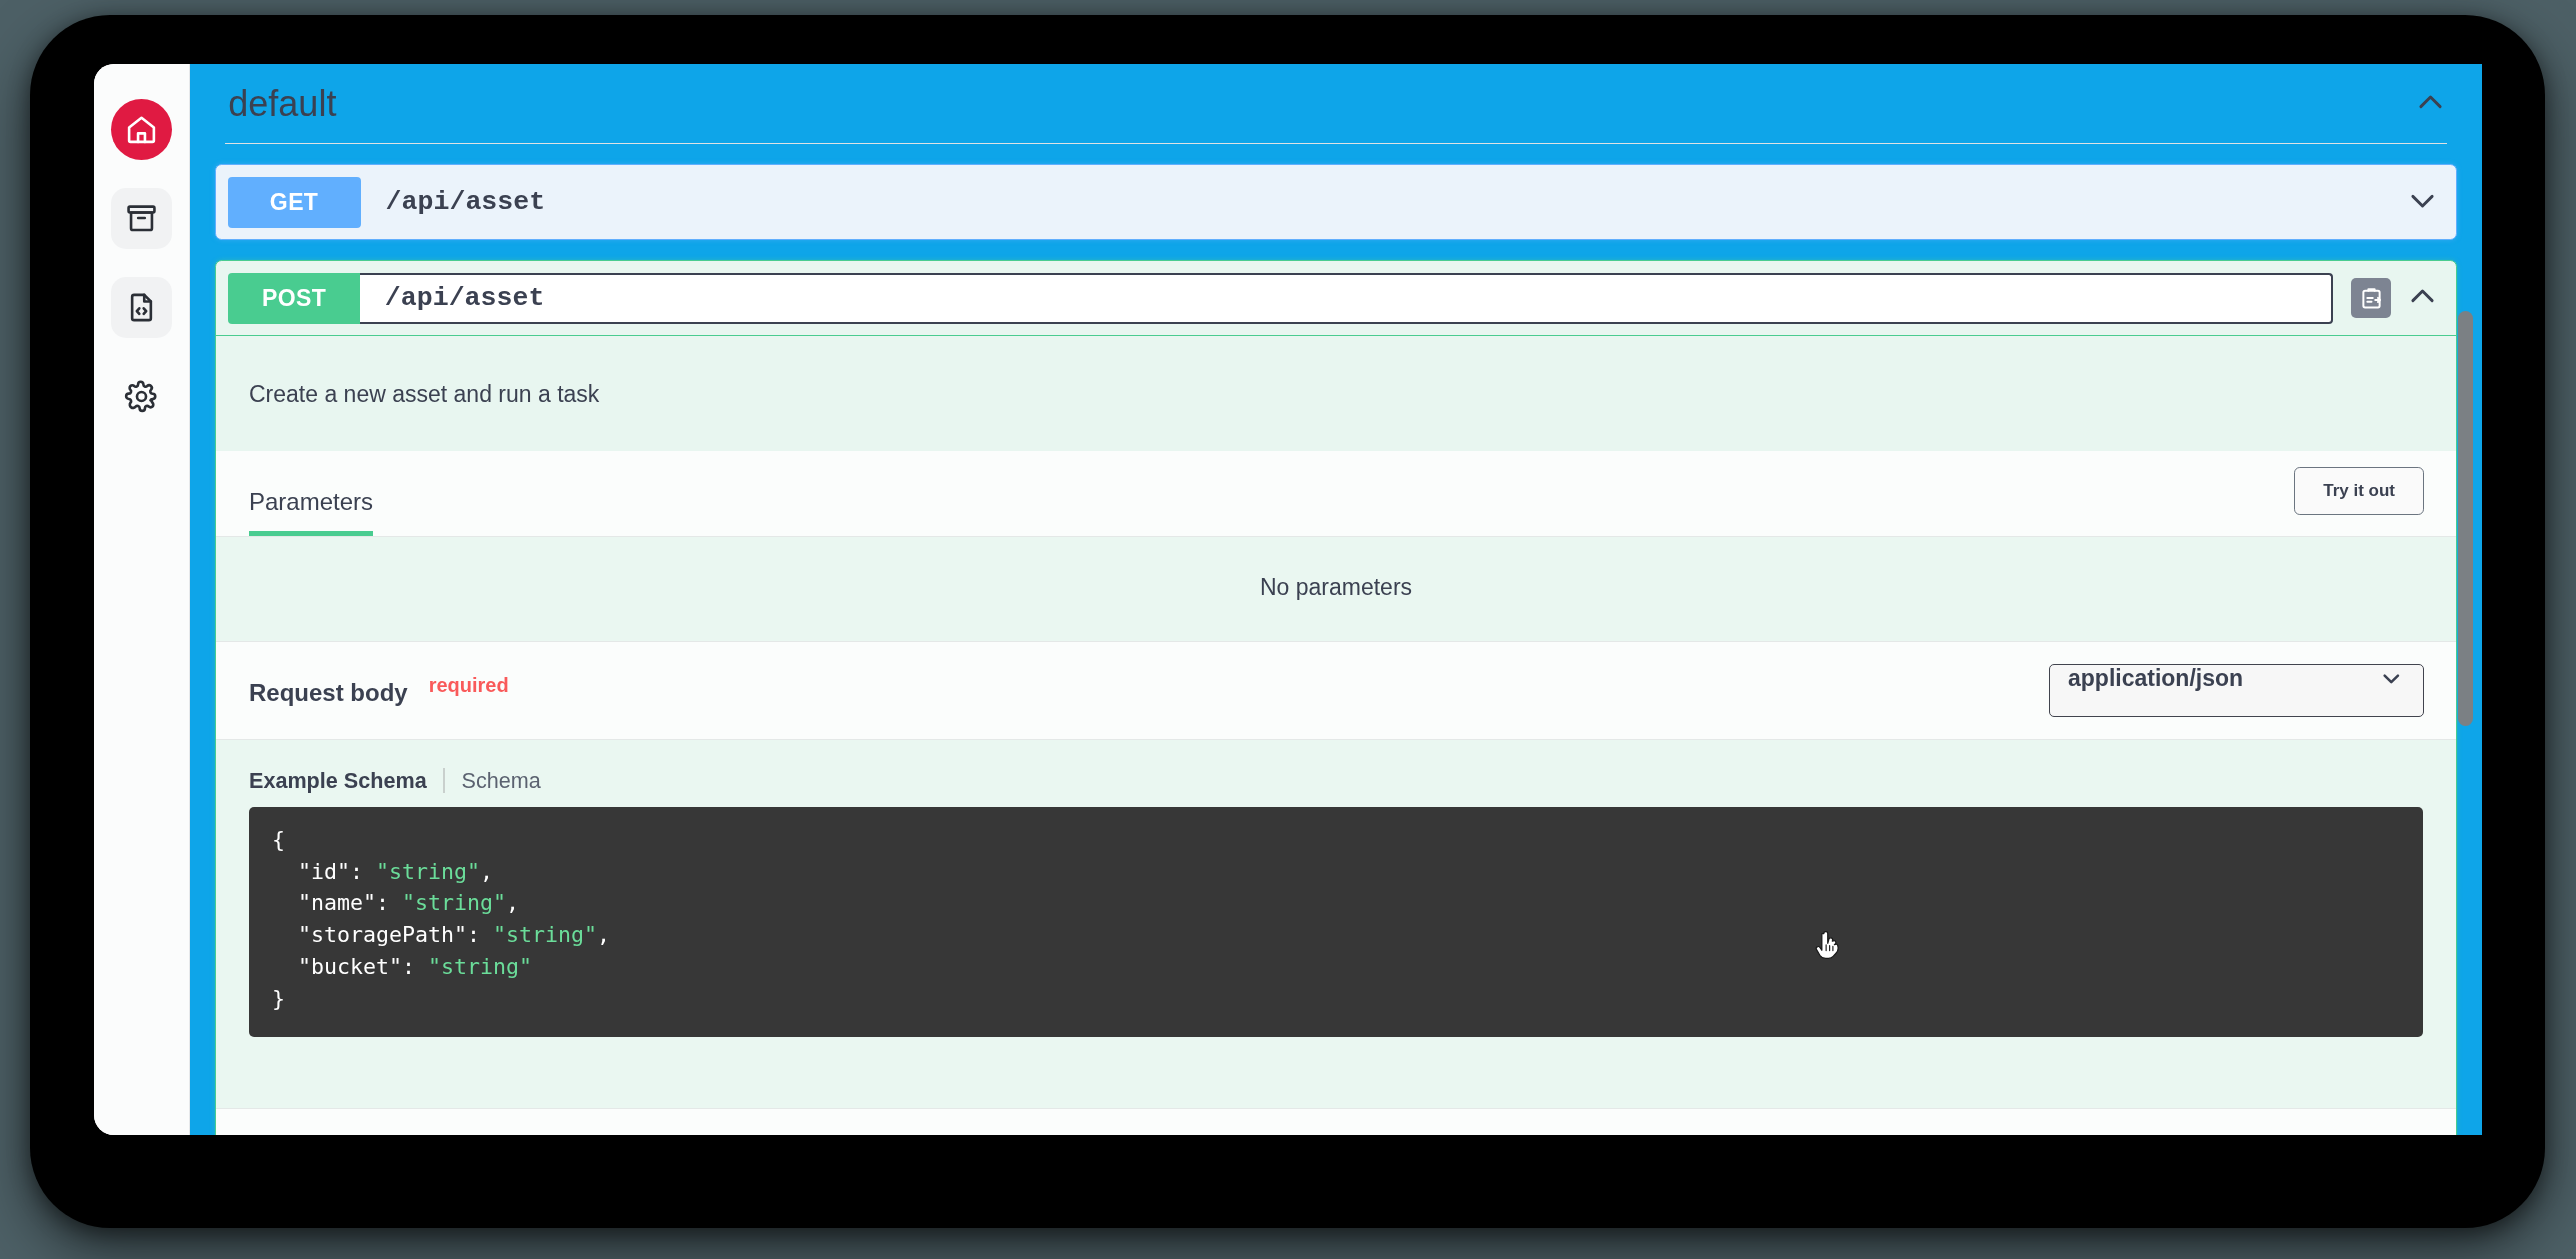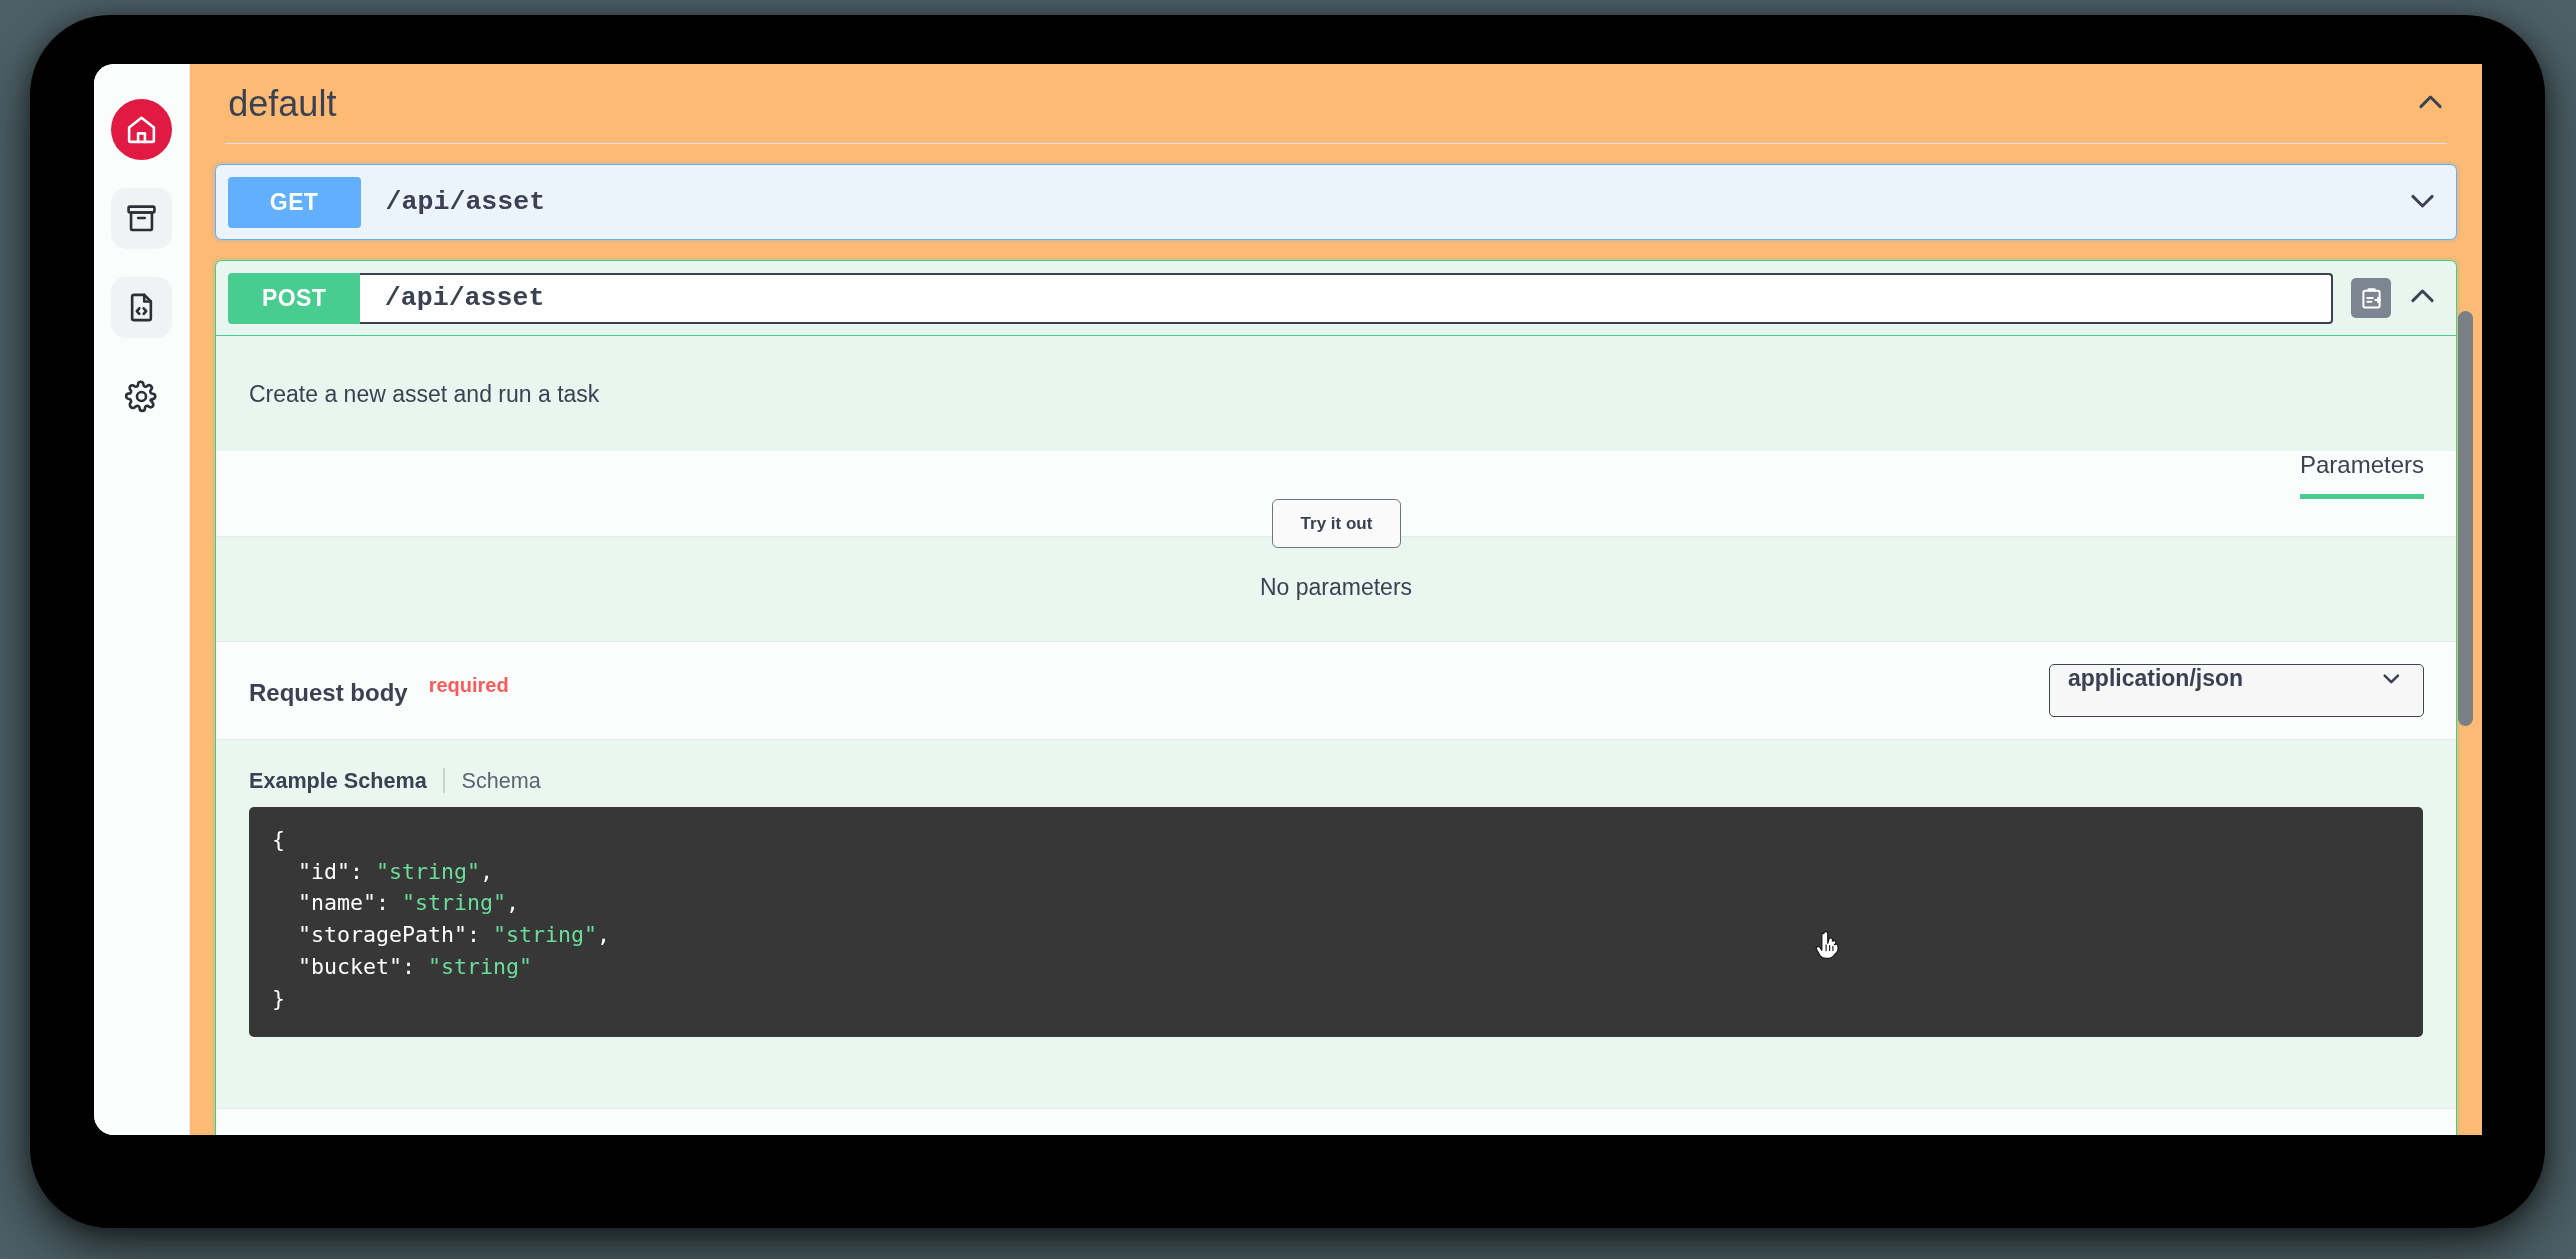--- a/index.html
+++ b/index.html
@@ -54,21 +54,21 @@
     border-radius: 50%;
   }
   .side-btn.chip { background: #f1f2f3; }
   .side-btn.plain { background: transparent; }
   .side-btn svg { display: block; }
 
   
   #main {
     flex: 1 1 auto;
     position: relative;
-    background: #fdba74;
+    background: #0ea5e9;
     overflow: hidden;
   }
   #scroll-area {
     position: absolute;
     inset: 0;
     padding: 0 0 0 0;
   }
 
   
   #section-head {
@@ -168,21 +168,20 @@
   }
 
   .tabs-row {
     background: #fbfdfc;
     display: flex;
     align-items: flex-end;
     justify-content: space-between;
     padding: 0 32px 0 33px;
     height: 86px;
     border-bottom: 0.8px solid #e4e8e7;
-    flex-direction: column;
   }
   .tab {
     font-size: 24px;
     color: #3b4151;
     padding-bottom: 15px;
     border-bottom: 5.8px solid #49cc90;
     cursor: pointer;
   }
   .tryit {
     align-self: center;

